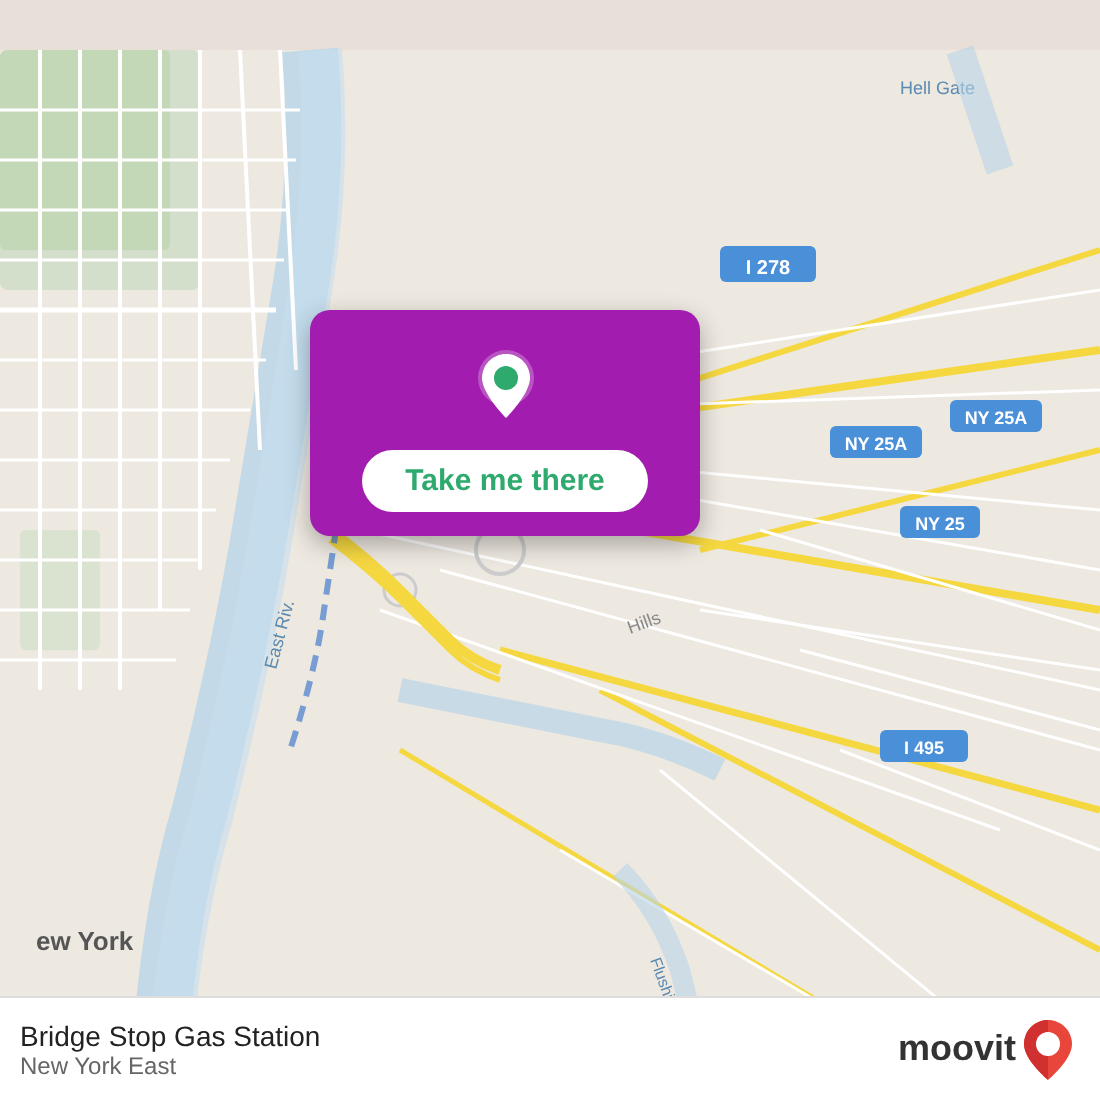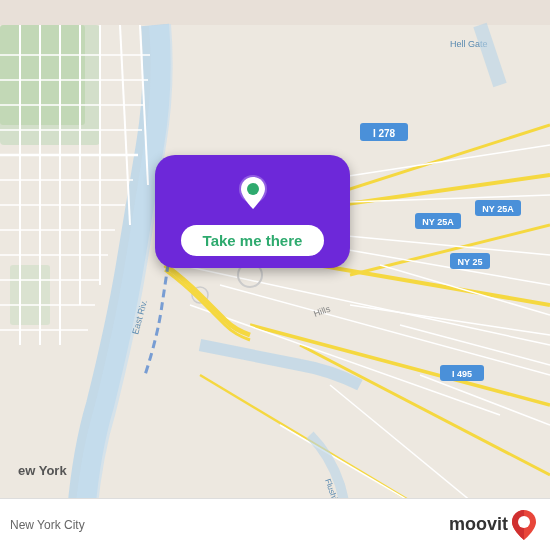--- a/index.html
+++ b/index.html
@@ -83,22 +83,22 @@
       padding: 1px 3px;
       z-index: 10;
     }
 
     
     #popup-card {
       position: absolute;
       top: 155px;
       left: 155px;
       width: 195px;
-      background: #6d28d9;
-      border-radius: 20px;
+      background: #a21caf;
+      border-radius: 10px;
       padding: 16px 14px 12px 14px;
       display: flex;
       flex-direction: column;
       align-items: center;
       z-index: 20;
       box-shadow: 0 4px 12px rgba(0,0,0,0.3);
     }
 
     #popup-card .pin-icon {
       width: 44px;
@@ -224,21 +224,22 @@
       <circle cx="22" cy="17" r="10" fill="white" opacity="0.4"></circle>
       <path d="M22 6 C15.4 6 10 11.4 10 18 C10 26 22 38 22 38 C22 38 34 26 34 18 C34 11.4 28.6 6 22 6Z" fill="white"></path>
       <circle cx="22" cy="18" r="6" fill="#2eaa6e"></circle>
     </svg>
     <button class="take-me-btn">Take me there</button>
   </div>
 
 
   <div id="bottom-bar">
     <div class="location-info">
-      <span class="location-city">New York City</span>
+      <span class="location-name">Bridge Stop Gas Station</span>
+      <span class="location-city">New York East</span>
     </div>
 
     <div class="moovit-logo">
       <span class="moovit-text">moovit</span>
       <svg width="28" height="34" viewBox="0 0 28 34" xmlns="http://www.w3.org/2000/svg">
         <path d="M14 2 C7.4 2 2 7.4 2 14 C2 22 14 32 14 32 C14 32 26 22 26 14 C26 7.4 20.6 2 14 2Z" fill="#e8463a"></path>
         <path d="M14 2 C7.4 2 2 7.4 2 14 C2 22 14 32 14 32 L14 2Z" fill="#d03030"></path>
         <circle cx="14" cy="14" r="6" fill="white"></circle>
       </svg>
     </div>

